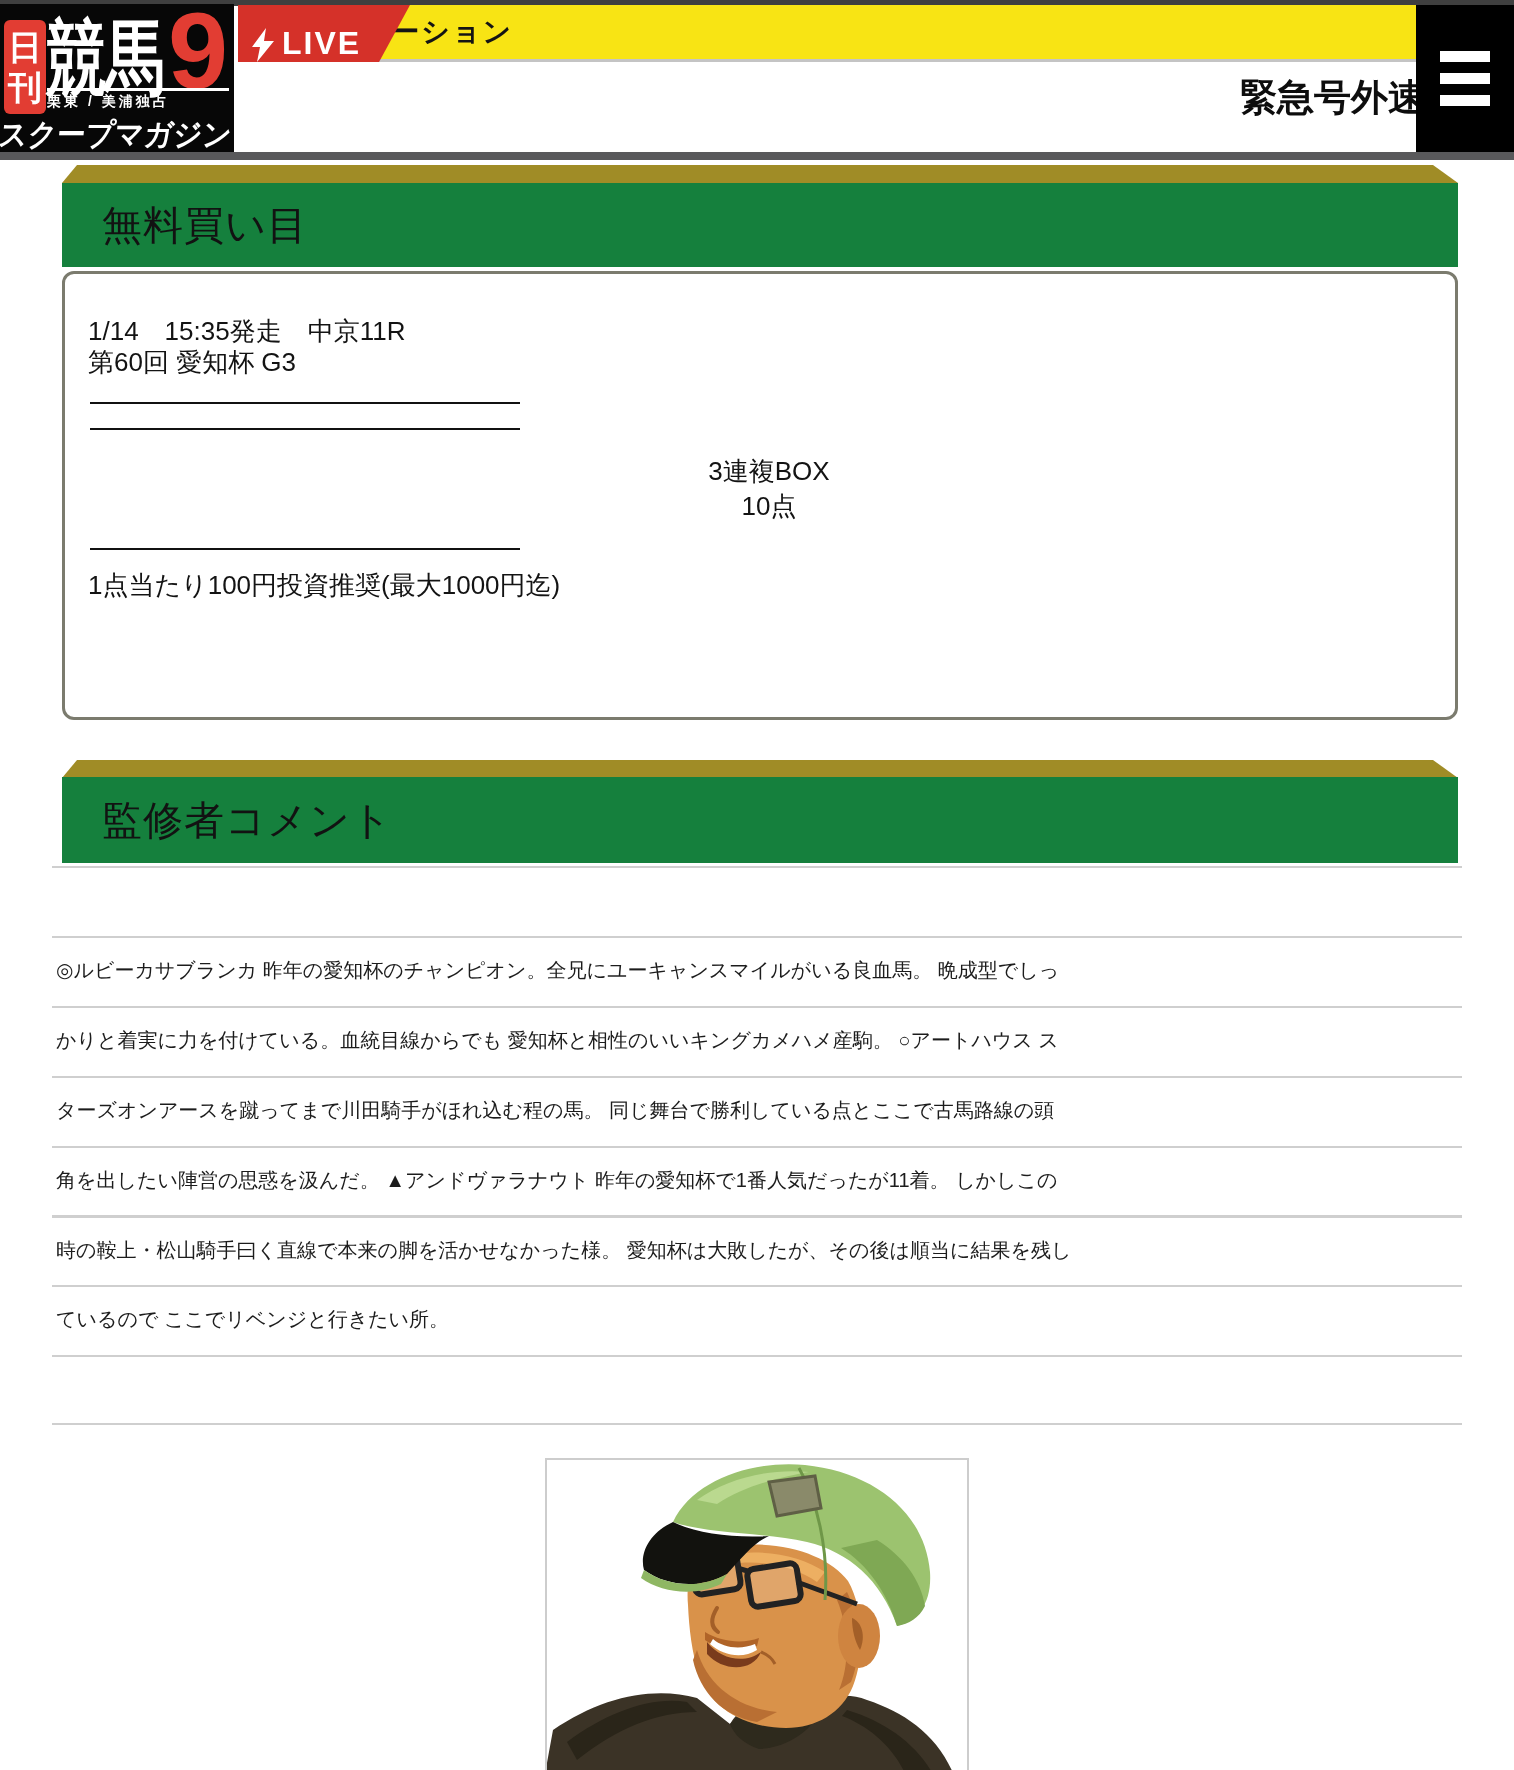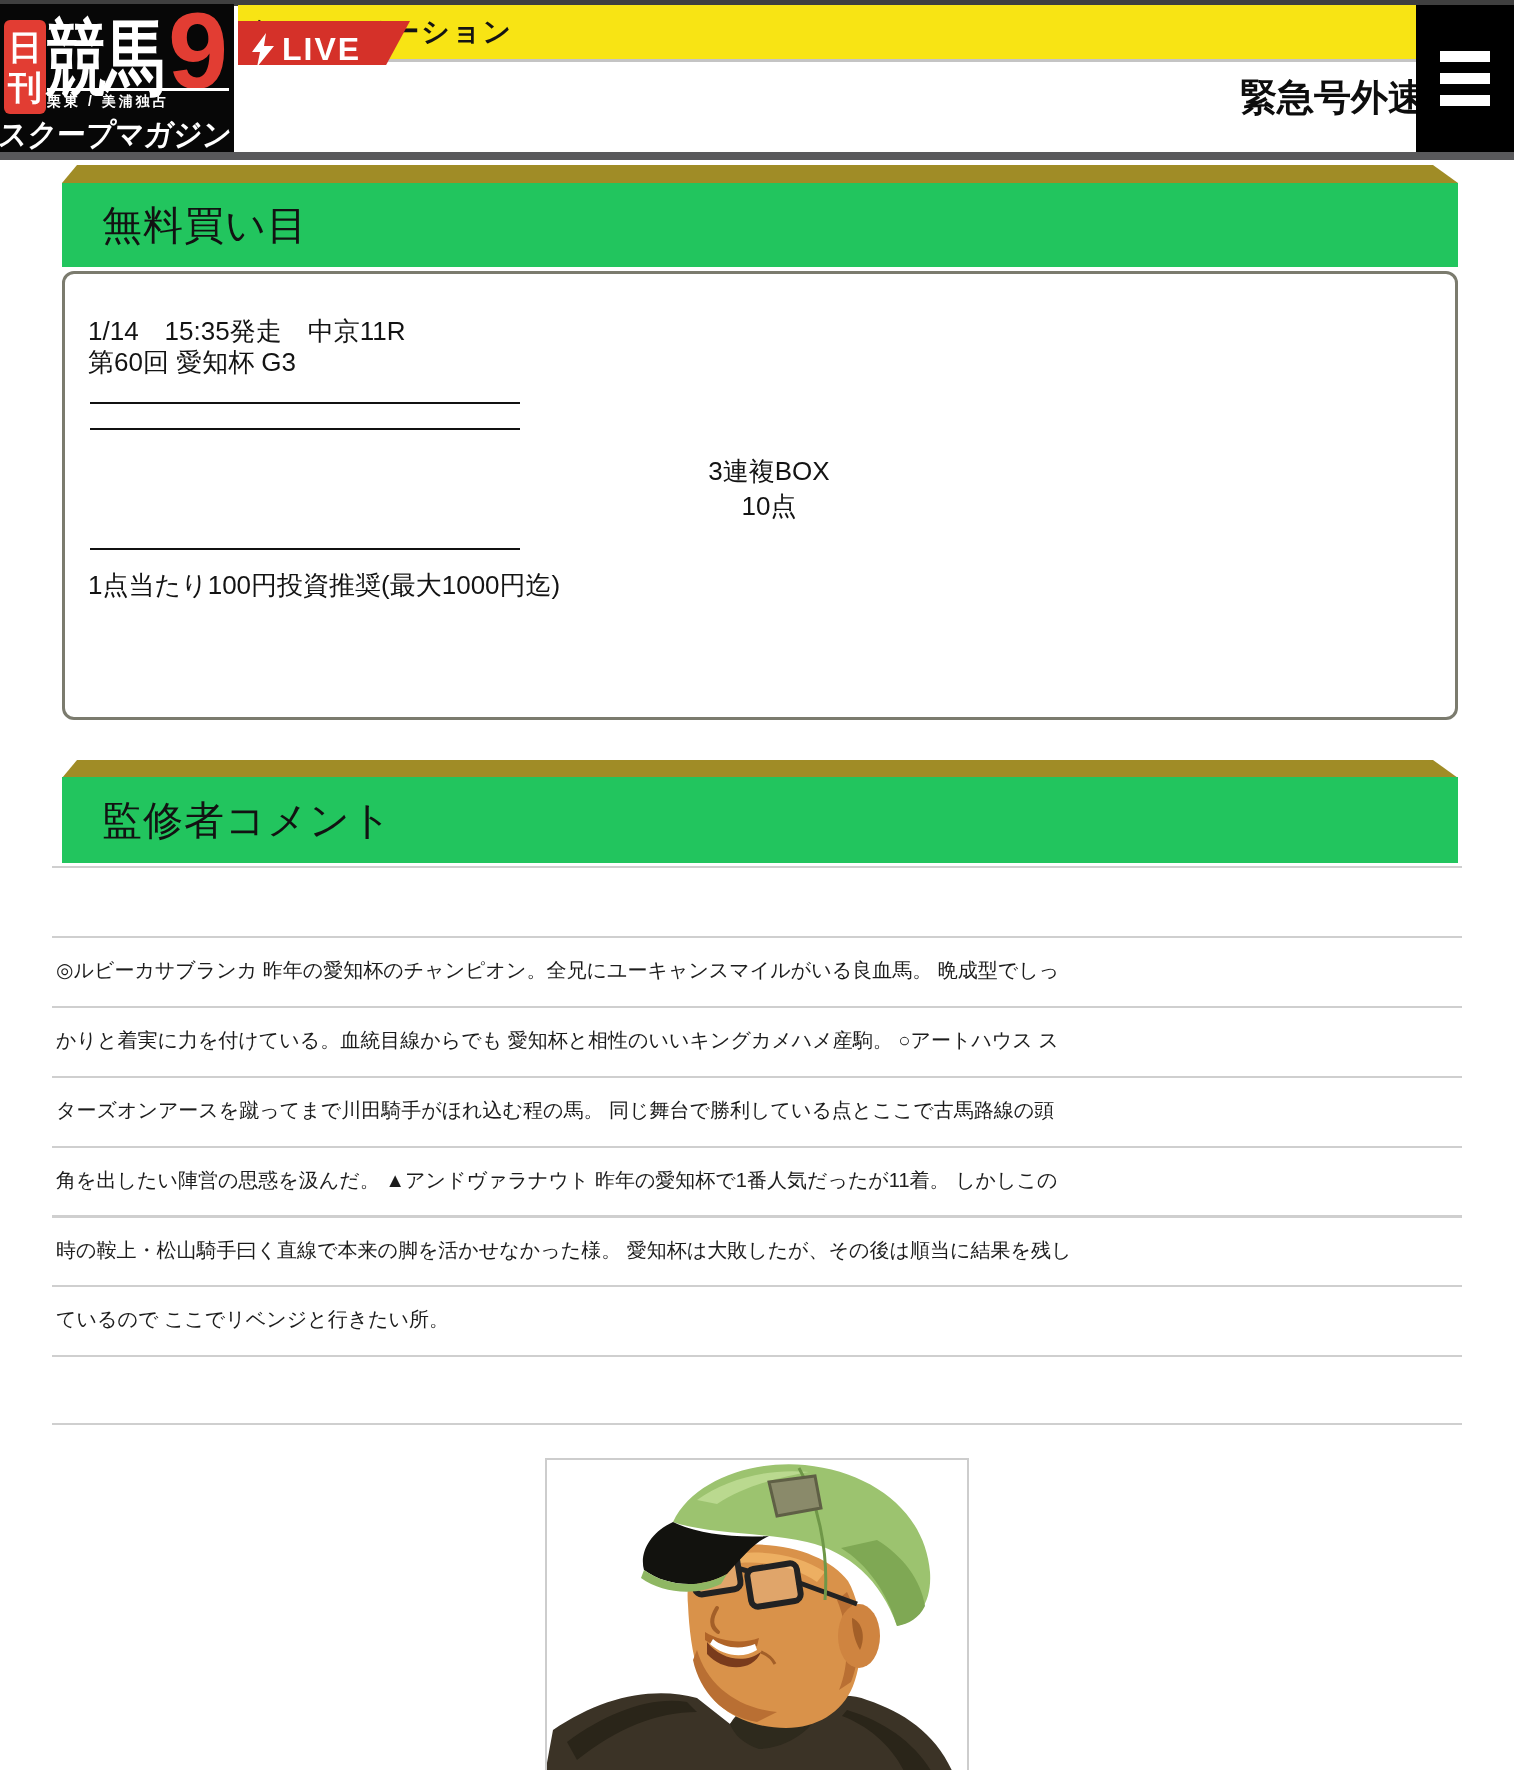--- a/index.html
+++ b/index.html
@@ -19,38 +19,38 @@
                 transform:scaleX(0.73); transform-origin:left top; white-space:nowrap; letter-spacing:-2px; }
   .logo-nine { position:absolute; left:168px; top:-12px; color:#e23d33; font-weight:bold; font-size:108px; line-height:118px; }
   .logo-rule { position:absolute; left:47px; top:84px; width:182px; height:3px; background:#fff; }
   .logo-sub { position:absolute; left:47px; top:89px; width:184px; color:#fff; font-weight:bold; font-size:14px;
               letter-spacing:3px; white-space:nowrap; }
   .logo-tagline { position:absolute; left:1px; top:110px; width:232px; color:#fff; font-weight:bold; font-size:31px;
                   transform:skewX(-6deg) scaleX(0.92); transform-origin:left top; white-space:nowrap; }
 
   .info-bar { position:absolute; left:238px; top:5px; width:1178px; height:57px; background:#f8e414;
               border-bottom:3px solid #c4c4c4; display:flex; align-items:center; }
-  .live-badge { position:absolute; left:0; top:16px; width:172px; height:57px; background:#d53129;
+  .live-badge { position:absolute; left:0; top:0; width:172px; height:57px; background:#d53129;
                 clip-path:polygon(0 0,100% 0,82% 100%,0 100%);
-                display:flex; align-items:center; padding-left:14px; gap:8px; }
+                display:flex; align-items:flex-end; padding-left:14px; gap:8px; }
   .live-badge svg { display:block; }
   .live-text { color:#fff; font-weight:bold; font-size:32px; letter-spacing:2px; }
   .info-label { color:#141414; font-weight:bold; font-size:28px; letter-spacing:2px; }
 
   .ticker { position:absolute; left:238px; top:65px; width:1178px; height:87px; background:#fff; overflow:hidden; }
   .ticker-text { position:absolute; right:-9px; top:8px; color:#0d0d0d; font-weight:bold; font-size:37px; white-space:nowrap; }
 
   .menu-button { position:absolute; left:1416px; top:5px; width:98px; height:147px; background:#000;
                  display:flex; flex-direction:column; align-items:center; justify-content:center; gap:11px; cursor:pointer; }
   .menu-button .bar { width:50px; height:11px; background:#fff; }
 
   
   .ribbon-top { position:absolute; left:62px; width:1396px; height:18px; background:#a08c26;
                 clip-path:polygon(15px 0,1371px 0,100% 100%,0 100%); }
-  .ribbon-face { position:absolute; left:62px; width:1396px; height:84px; background:#22c55e;
+  .ribbon-face { position:absolute; left:62px; width:1396px; height:84px; background:#15803d;
                  display:flex; align-items:center; padding-left:40px; }
   .ribbon-face span { color:#121212; font-size:40px; letter-spacing:1px; }
 
   .ribbon-top.s1 { top:165px; }
   .ribbon-face.s1 { top:183px; }
   .ribbon-top.s2 { top:760px; }
   .ribbon-face.s2 { top:777px; height:86px; }
 
   
   .picks-box { position:absolute; left:62px; top:271px; width:1396px; height:449px; background:#fff;

